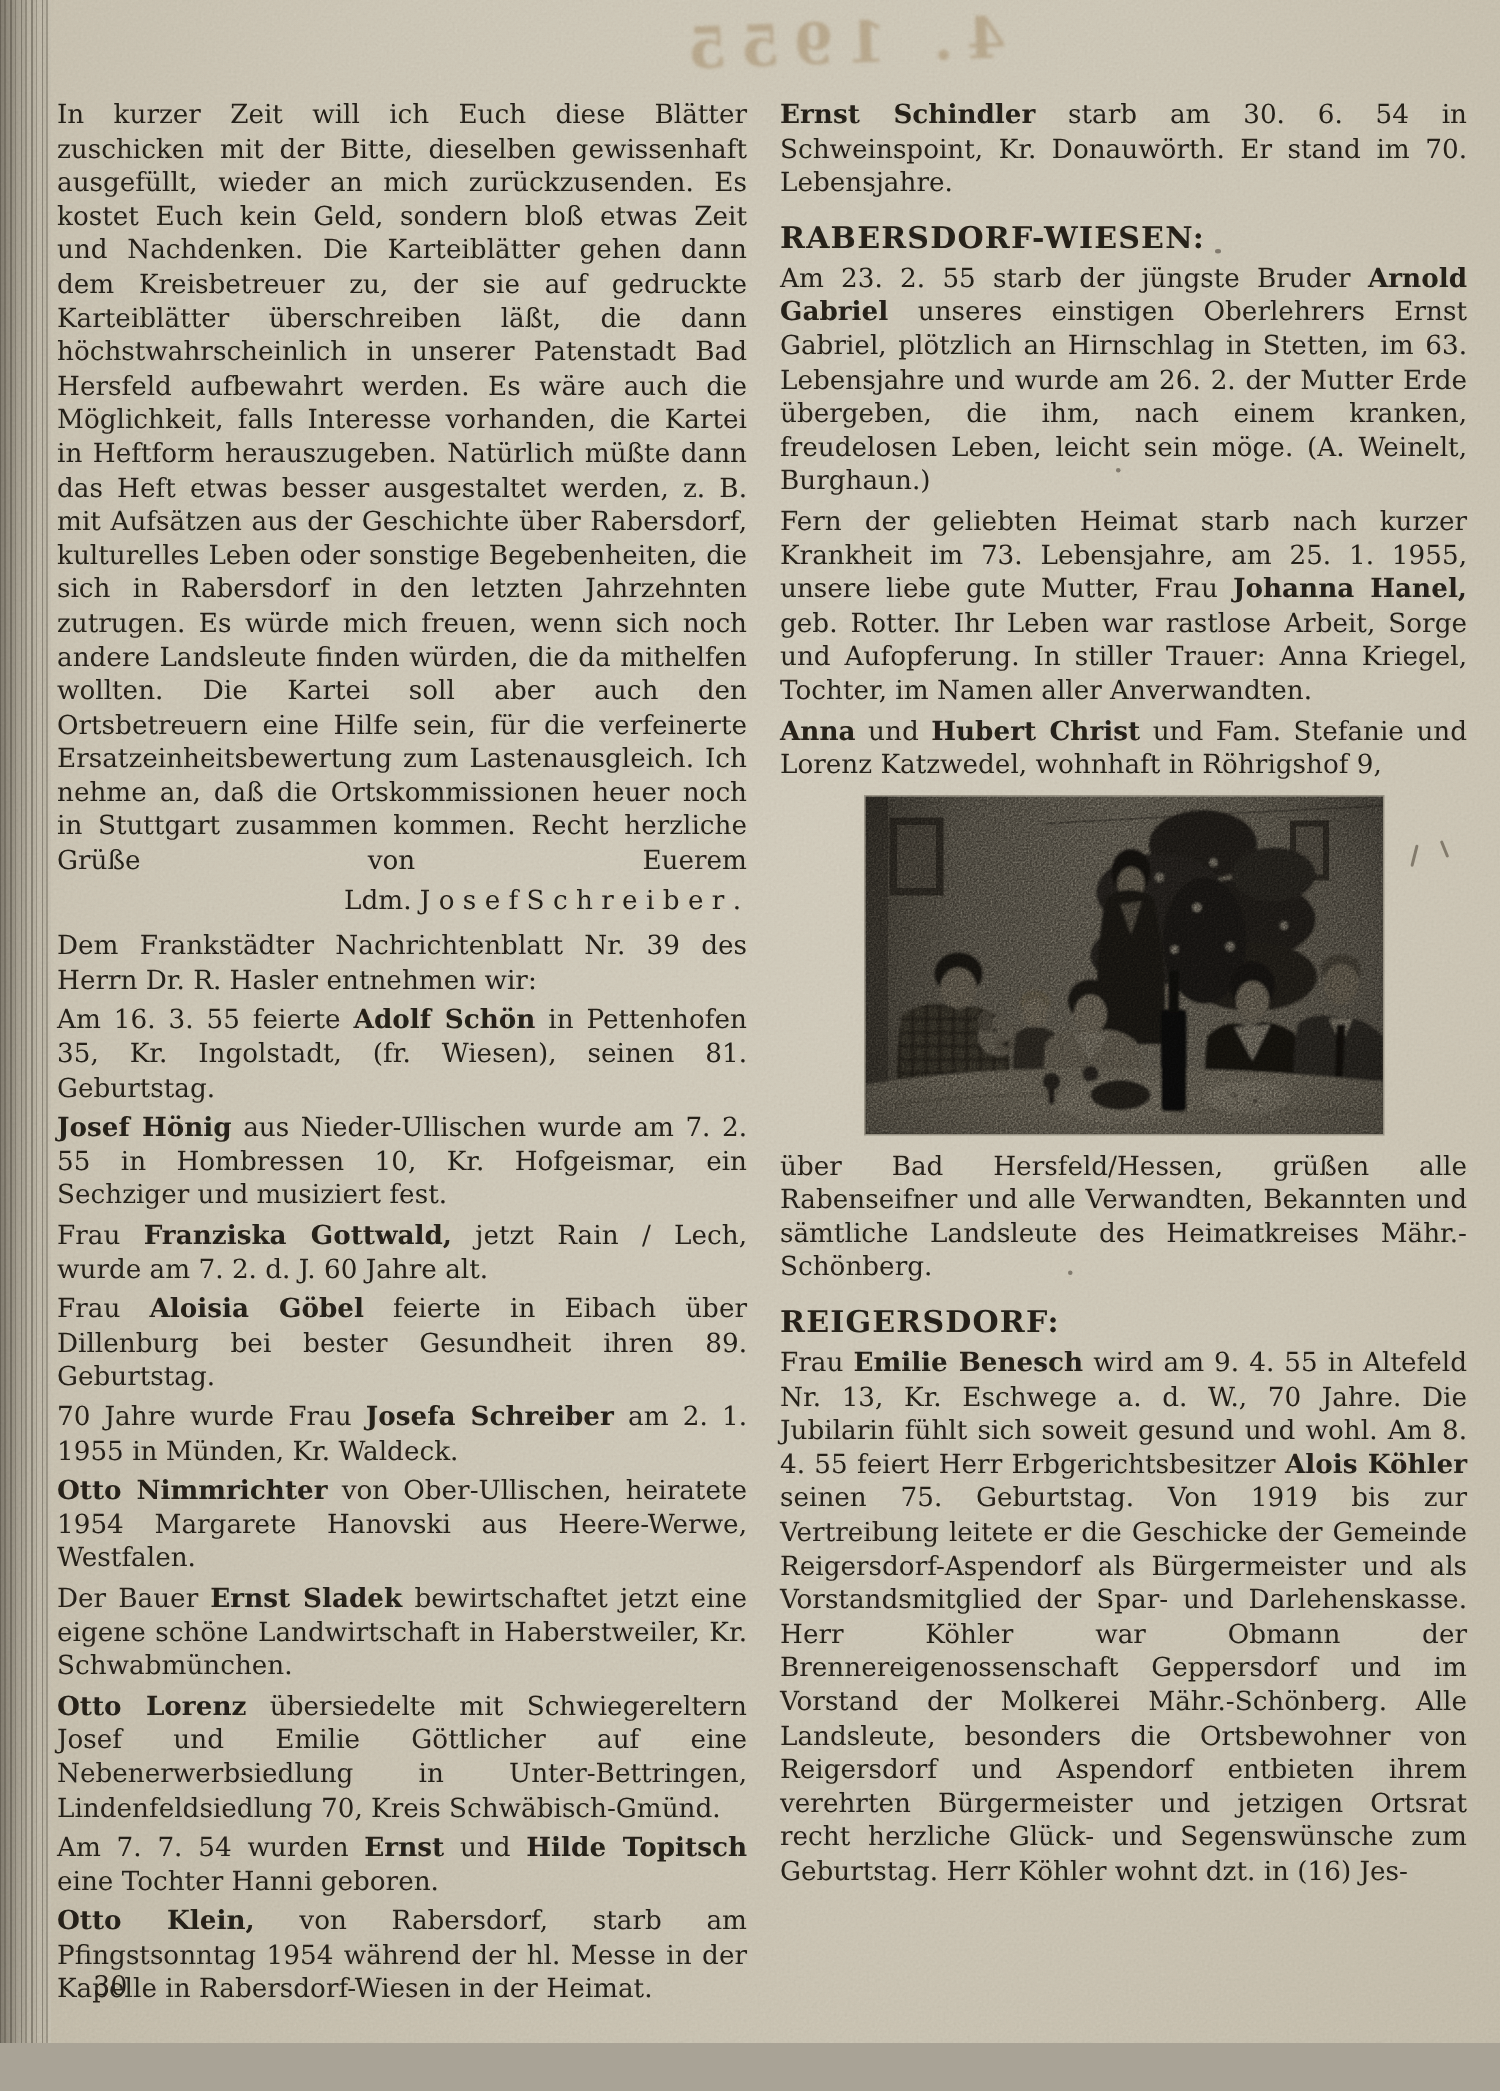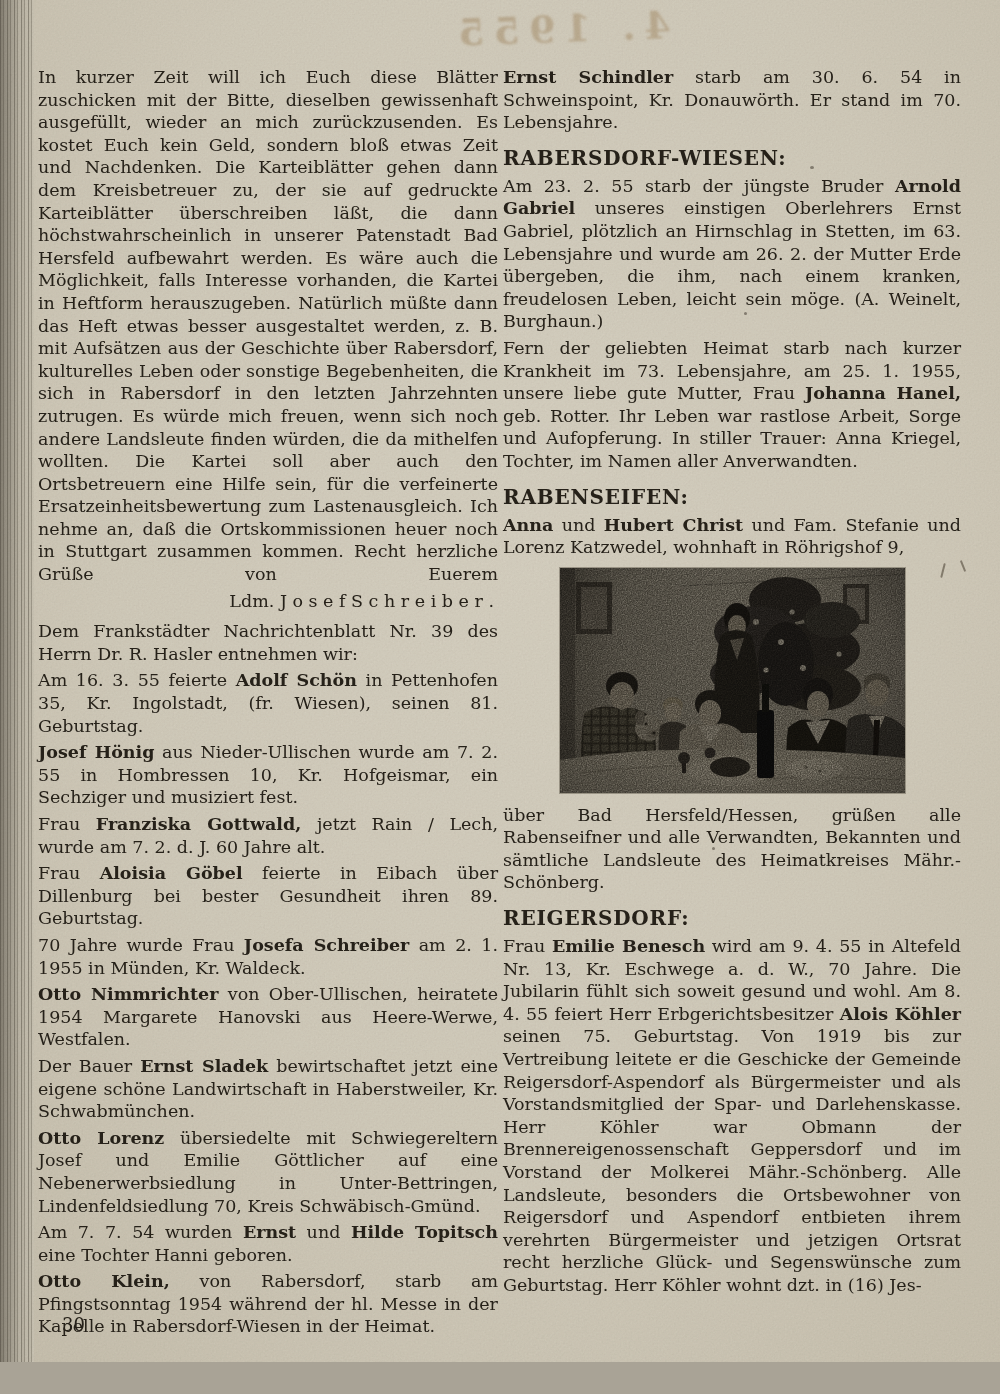--- a/index.html
+++ b/index.html
@@ -10,21 +10,21 @@
   }
   .binding{
     position:absolute;left:0;top:0;width:34px;height:100%;
     background:
       linear-gradient(90deg, rgba(70,64,55,.5) 0%, rgba(70,64,55,.12) 55%, rgba(70,64,55,0) 100%),
       repeating-linear-gradient(90deg,#948e80 0 1px,#c9c3b3 1px 3px,#a49e8f 3px 4px,#cfc9b9 4px 7px);
   }
   .grain{position:absolute;left:0;top:0;width:1000px;height:1394px;pointer-events:none;mix-blend-mode:multiply;opacity:.35;}
   .col{position:absolute;top:66px;font-size:17.5px;line-height:22.6px;}
   .col-left{left:38px;width:460px;}
-  .col-right{left:503px;width:458px;}
+  .col-right{left:520px;width:458px;}
   p.para{margin:0 0 4px;text-align:justify;hyphens:auto;}
   p.para.jl{text-align-last:justify;}
   p.signature{margin:0 0 8px;text-align:right;padding-right:4px;}
   h2.col-heading{font-size:20px;line-height:24px;margin:12px 0 5px;letter-spacing:.8px;font-weight:bold;}
   .bold{font-weight:bold;}
   .photo-wrap{width:345px;height:225px;margin:9px auto 11px;outline:1px solid rgba(90,84,72,.45);}
   .page-number{position:absolute;left:30px;top:1314px;font-size:18px;padding-left:32px;}
   .handwriting{
     position:absolute;left:430px;top:6px;width:260px;text-align:center;
     transform:scaleX(-1) rotate(2deg);
@@ -63,21 +63,20 @@
       <p class="para"><span>Am 7. 7. 54 wurden </span><span class="bold">Ernst</span><span> und </span><span class="bold">Hilde Topitsch</span><span> eine Tochter Hanni geboren.</span></p>
       <p class="para"><span class="bold">Otto Klein,</span><span> von Rabersdorf, starb am Pfingstsonntag 1954 während der hl. Messe in der Kapelle in Rabersdorf-Wiesen in der Heimat.</span></p>
     </div>
 
   <div class="col col-right">
     <div id="right-before">
         <p class="para"><span class="bold">Ernst Schindler</span><span> starb am 30. 6. 54 in Schweinspoint, Kr. Donauwörth. Er stand im 70. Lebensjahre.</span></p>
         <h2 class="col-heading"><span>RABERSDORF-WIESEN:</span></h2>
         <p class="para"><span>Am 23. 2. 55 starb der jüngste Bruder </span><span class="bold">Arnold Gabriel</span><span> unseres einstigen Oberlehrers Ernst Gabriel, plötzlich an Hirnschlag in Stetten, im 63. Lebensjahre und wurde am 26. 2. der Mutter Erde übergeben, die ihm, nach einem kranken, freudelosen Leben, leicht sein möge. (A. Weinelt, Burghaun.)</span></p>
         <p class="para"><span>Fern der geliebten Heimat starb nach kurzer Krankheit im 73. Lebensjahre, am 25. 1. 1955, unsere liebe gute Mutter, Frau </span><span class="bold">Johanna Hanel,</span><span> geb. Rotter. Ihr Leben war rastlose Arbeit, Sorge und Aufopferung. In stiller Trauer: Anna Kriegel, Tochter, im Namen aller Anverwandten.</span></p>
-        <h2 class="col-heading"><span>RABENSEIFEN:</span></h2>
         <p class="para"><span class="bold">Anna</span><span> und </span><span class="bold">Hubert Christ</span><span> und Fam. Stefanie und Lorenz Katzwedel, wohnhaft in Röhrigshof 9,</span></p>
       </div>
 
     <div class="photo-wrap" aria-label="Familie am gedeckten Tisch vor dem Christbaum">
       <svg width="345" height="225" viewBox="0 0 345 225">
         <defs>
           <linearGradient id="wallg" x1="0" y1="0" x2="1" y2="0">
             <stop offset="0" stop-color="#847e71"></stop>
             <stop offset="0.18" stop-color="#aaa496"></stop>
             <stop offset="0.5" stop-color="#bdb7a8"></stop>

